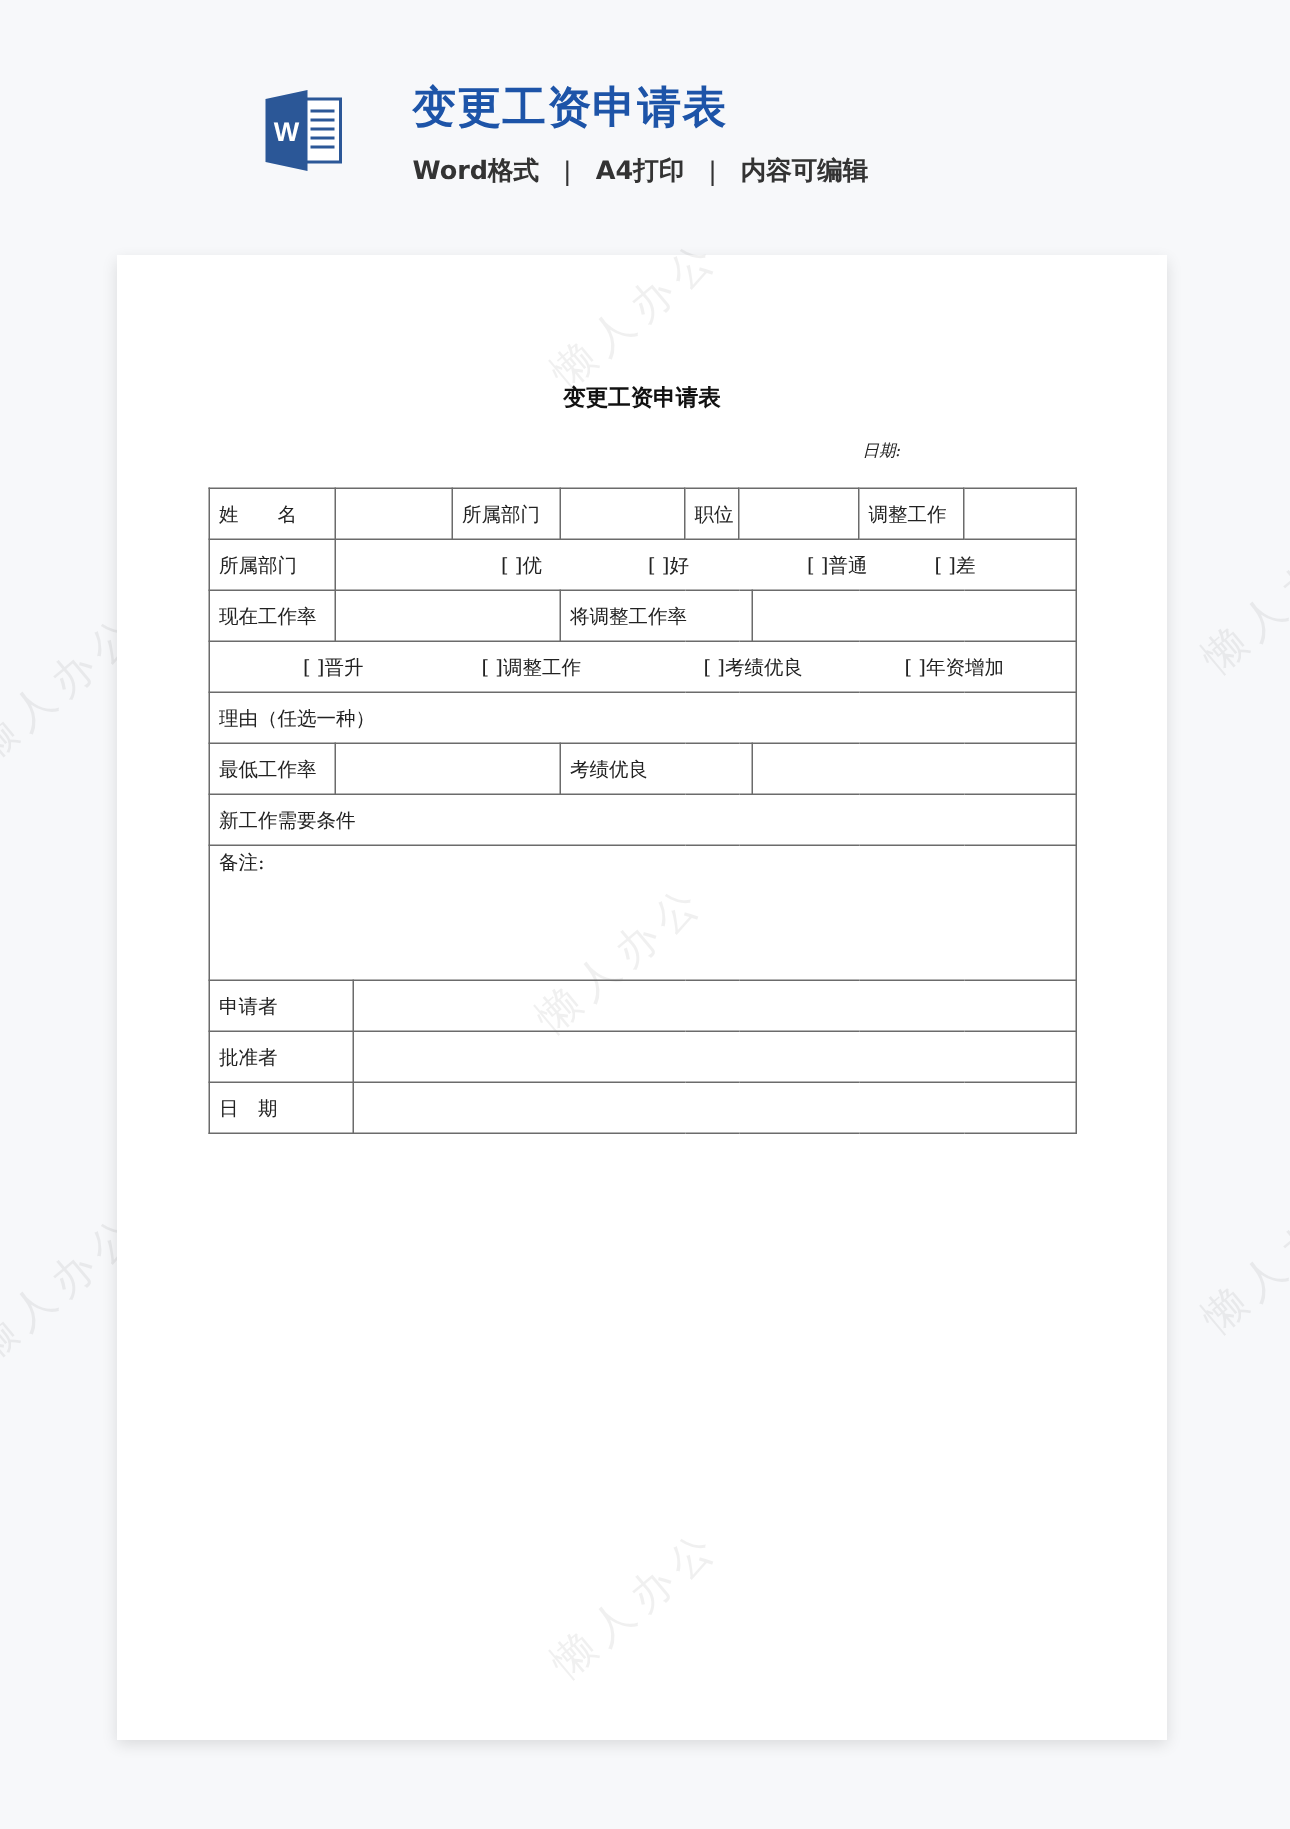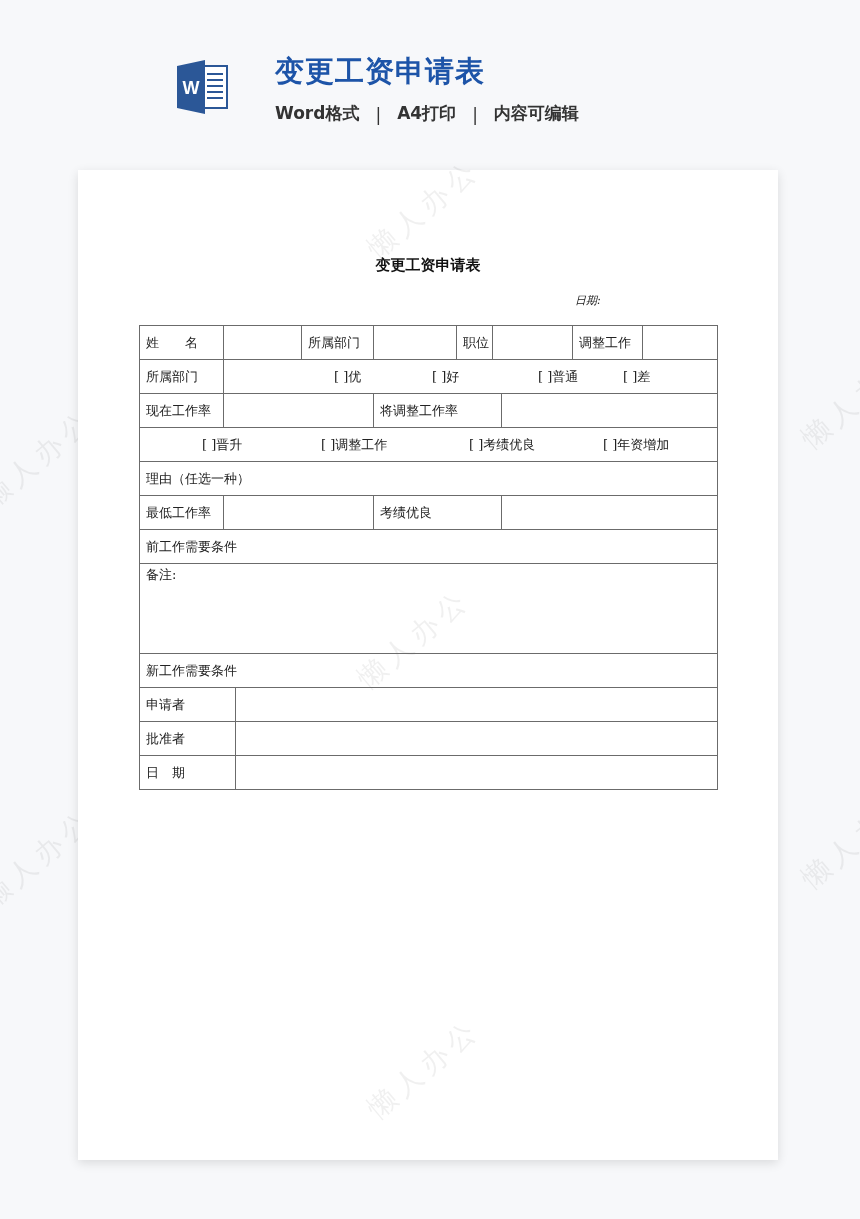--- a/index.html
+++ b/index.html
@@ -152,27 +152,24 @@
     <tr>
       <td colspan="10" class="c">理由（任选一种）</td>
     </tr>
     <tr>
       <td class="l">最低工作率</td>
       <td colspan="3"></td>
       <td colspan="3" class="c">考绩优良</td>
       <td colspan="3"></td>
     </tr>
     <tr>
-      <td colspan="10" class="l">前工作需要条件</td>
+      <td colspan="10" class="l">新工作需要条件</td>
     </tr>
     <tr>
       <td colspan="10" class="l tall">备注:</td>
-    </tr>
-    <tr>
-      <td colspan="10" class="l">新工作需要条件</td>
     </tr>
     <tr>
       <td colspan="2" class="c">申请者</td>
       <td colspan="8"></td>
     </tr>
     <tr>
       <td colspan="2" class="c">批准者</td>
       <td colspan="8"></td>
     </tr>
     <tr>

